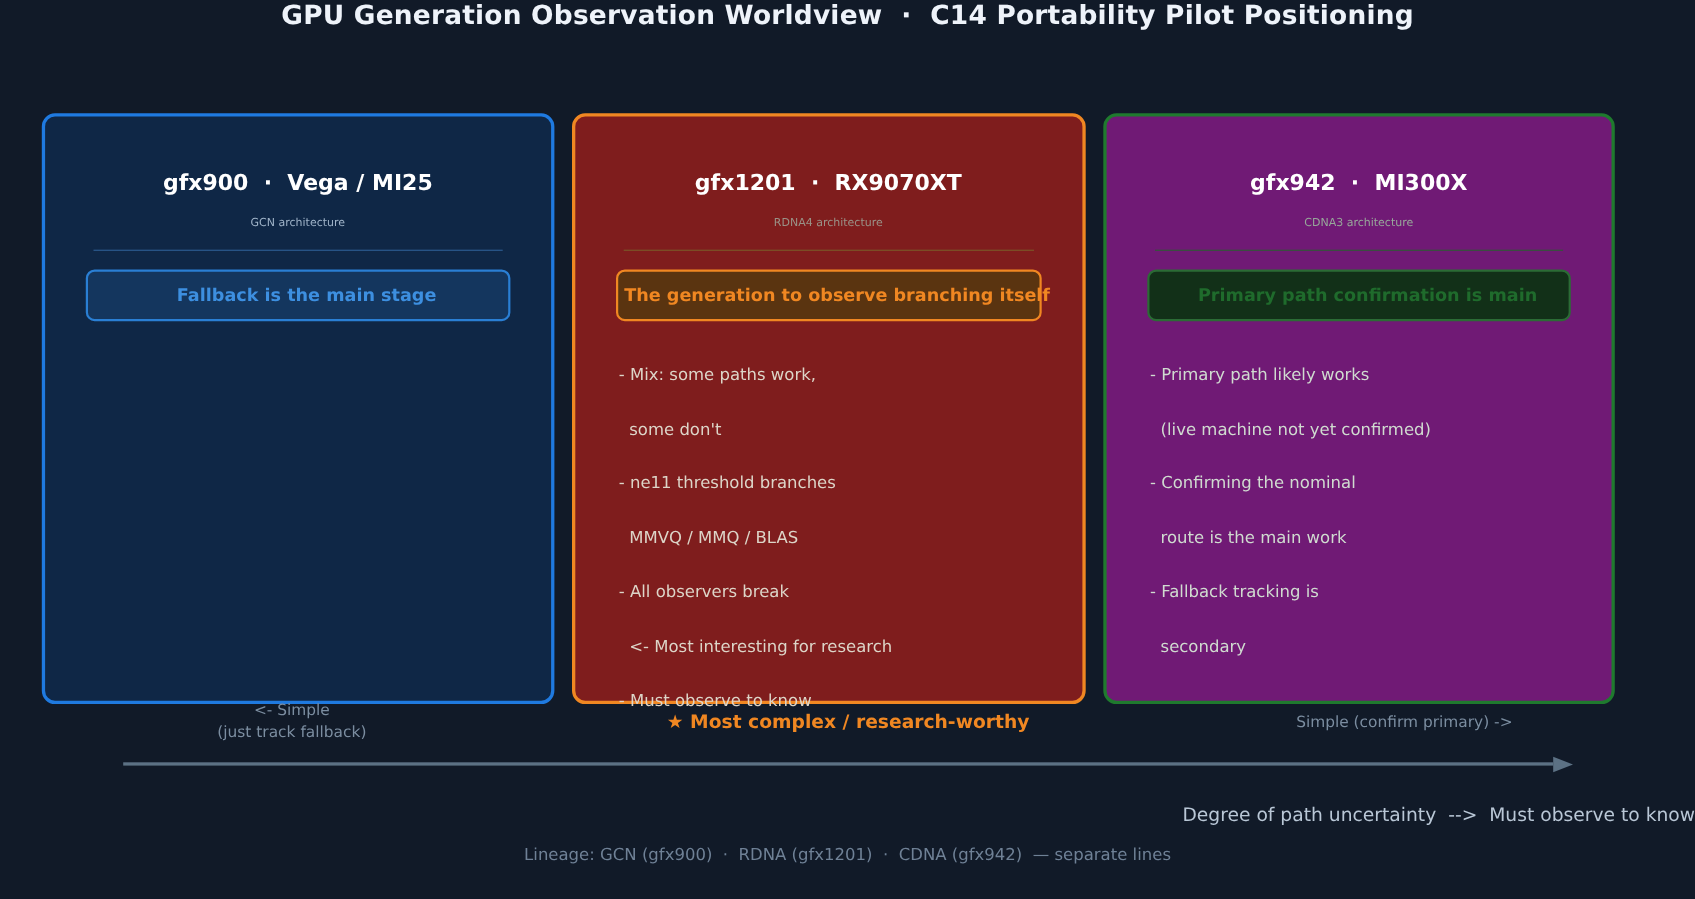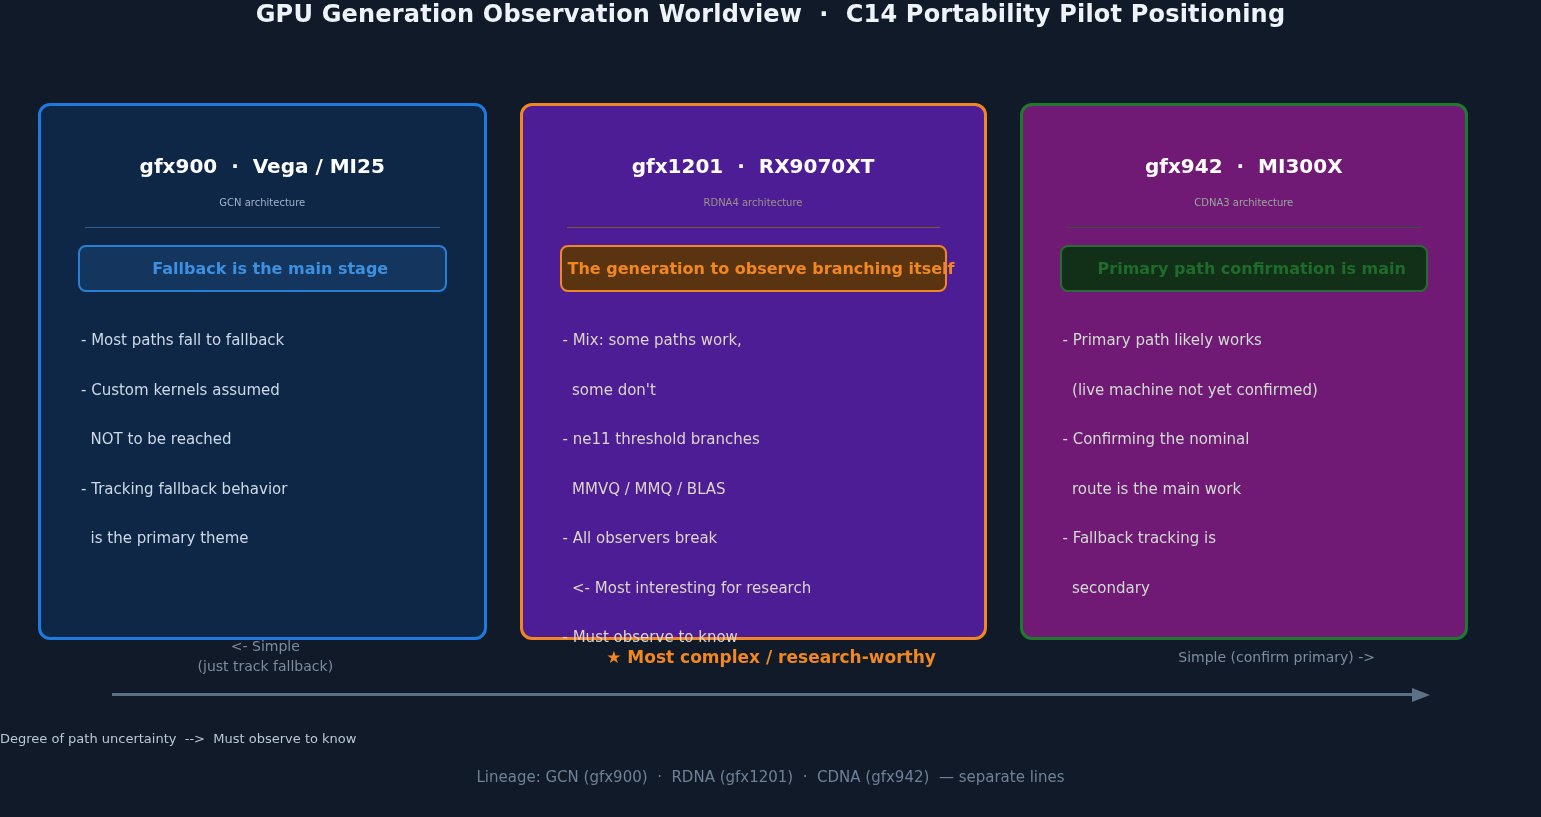--- a/index.html
+++ b/index.html
@@ -23,35 +23,35 @@
     white-space: pre;
   }
 
   
   .cards {
     position: absolute;
     top: 103px;
     left: 38px;
     width: 1430px;
     display: flex;
-    gap: 33px;
+    gap: 16px;
     align-items: flex-end;
   }
 
   .card {
     width: 467px;
     height: 537px;
     border-radius: 12px;
     border: 3px solid;
     padding: 22px 20px 12px 20px;
     position: relative;
   }
 
   .card.blue   { background: #0f2746; border-color: #1f7ae0; }
-  .card.orange { background: #4c1d95; border-color: #f08722; }
+  .card.orange { background: #7f1d1d; border-color: #f08722; }
   .card.green  { background: #701a75; border-color: #1f7a2e; }
 
   .card-title {
     text-align: center;
     font-size: 20px;
     font-weight: bold;
     color: #ffffff;
     margin-top: 26px;
     white-space: pre;
   }
@@ -156,22 +156,22 @@
     border-bottom: 7px solid transparent;
     border-left: 18px solid #5c7184;
   }
 
   
   .bottom-caption {
     position: absolute;
     top: 731px;
     left: 0;
     width: 100%;
-    text-align: left;
-    font-size: 13px;
+    text-align: right;
+    font-size: 17px;
     color: #b9c7d6;
     white-space: pre;
   }
   .bottom-lineage {
     position: absolute;
     top: 768px;
     left: 0;
     width: 100%;
     text-align: center;
     font-size: 15px;
@@ -184,27 +184,20 @@
 
 <div class="page-title">GPU Generation Observation Worldview  ·  C14 Portability Pilot Positioning</div>
 
 <div class="cards">
 
   <div class="card blue">
     <div class="card-title">gfx900  ·  Vega / MI25</div>
     <div class="card-sub">GCN architecture</div>
     <div class="divider"></div>
     <div class="badge">Fallback is the main stage</div>
-    <div class="bullets">
-      <div class="bullet-line">- Most paths fall to fallback</div>
-      <div class="bullet-line">- Custom kernels assumed</div>
-      <div class="bullet-line">  NOT to be reached</div>
-      <div class="bullet-line">- Tracking fallback behavior</div>
-      <div class="bullet-line">  is the primary theme</div>
-    </div>
   </div>
 
   <div class="card orange">
     <div class="card-title">gfx1201  ·  RX9070XT</div>
     <div class="card-sub">RDNA4 architecture</div>
     <div class="divider"></div>
     <div class="badge">The generation to observe branching itself</div>
     <div class="bullets">
       <div class="bullet-line">- Mix: some paths work,</div>
       <div class="bullet-line">  some don't</div>

